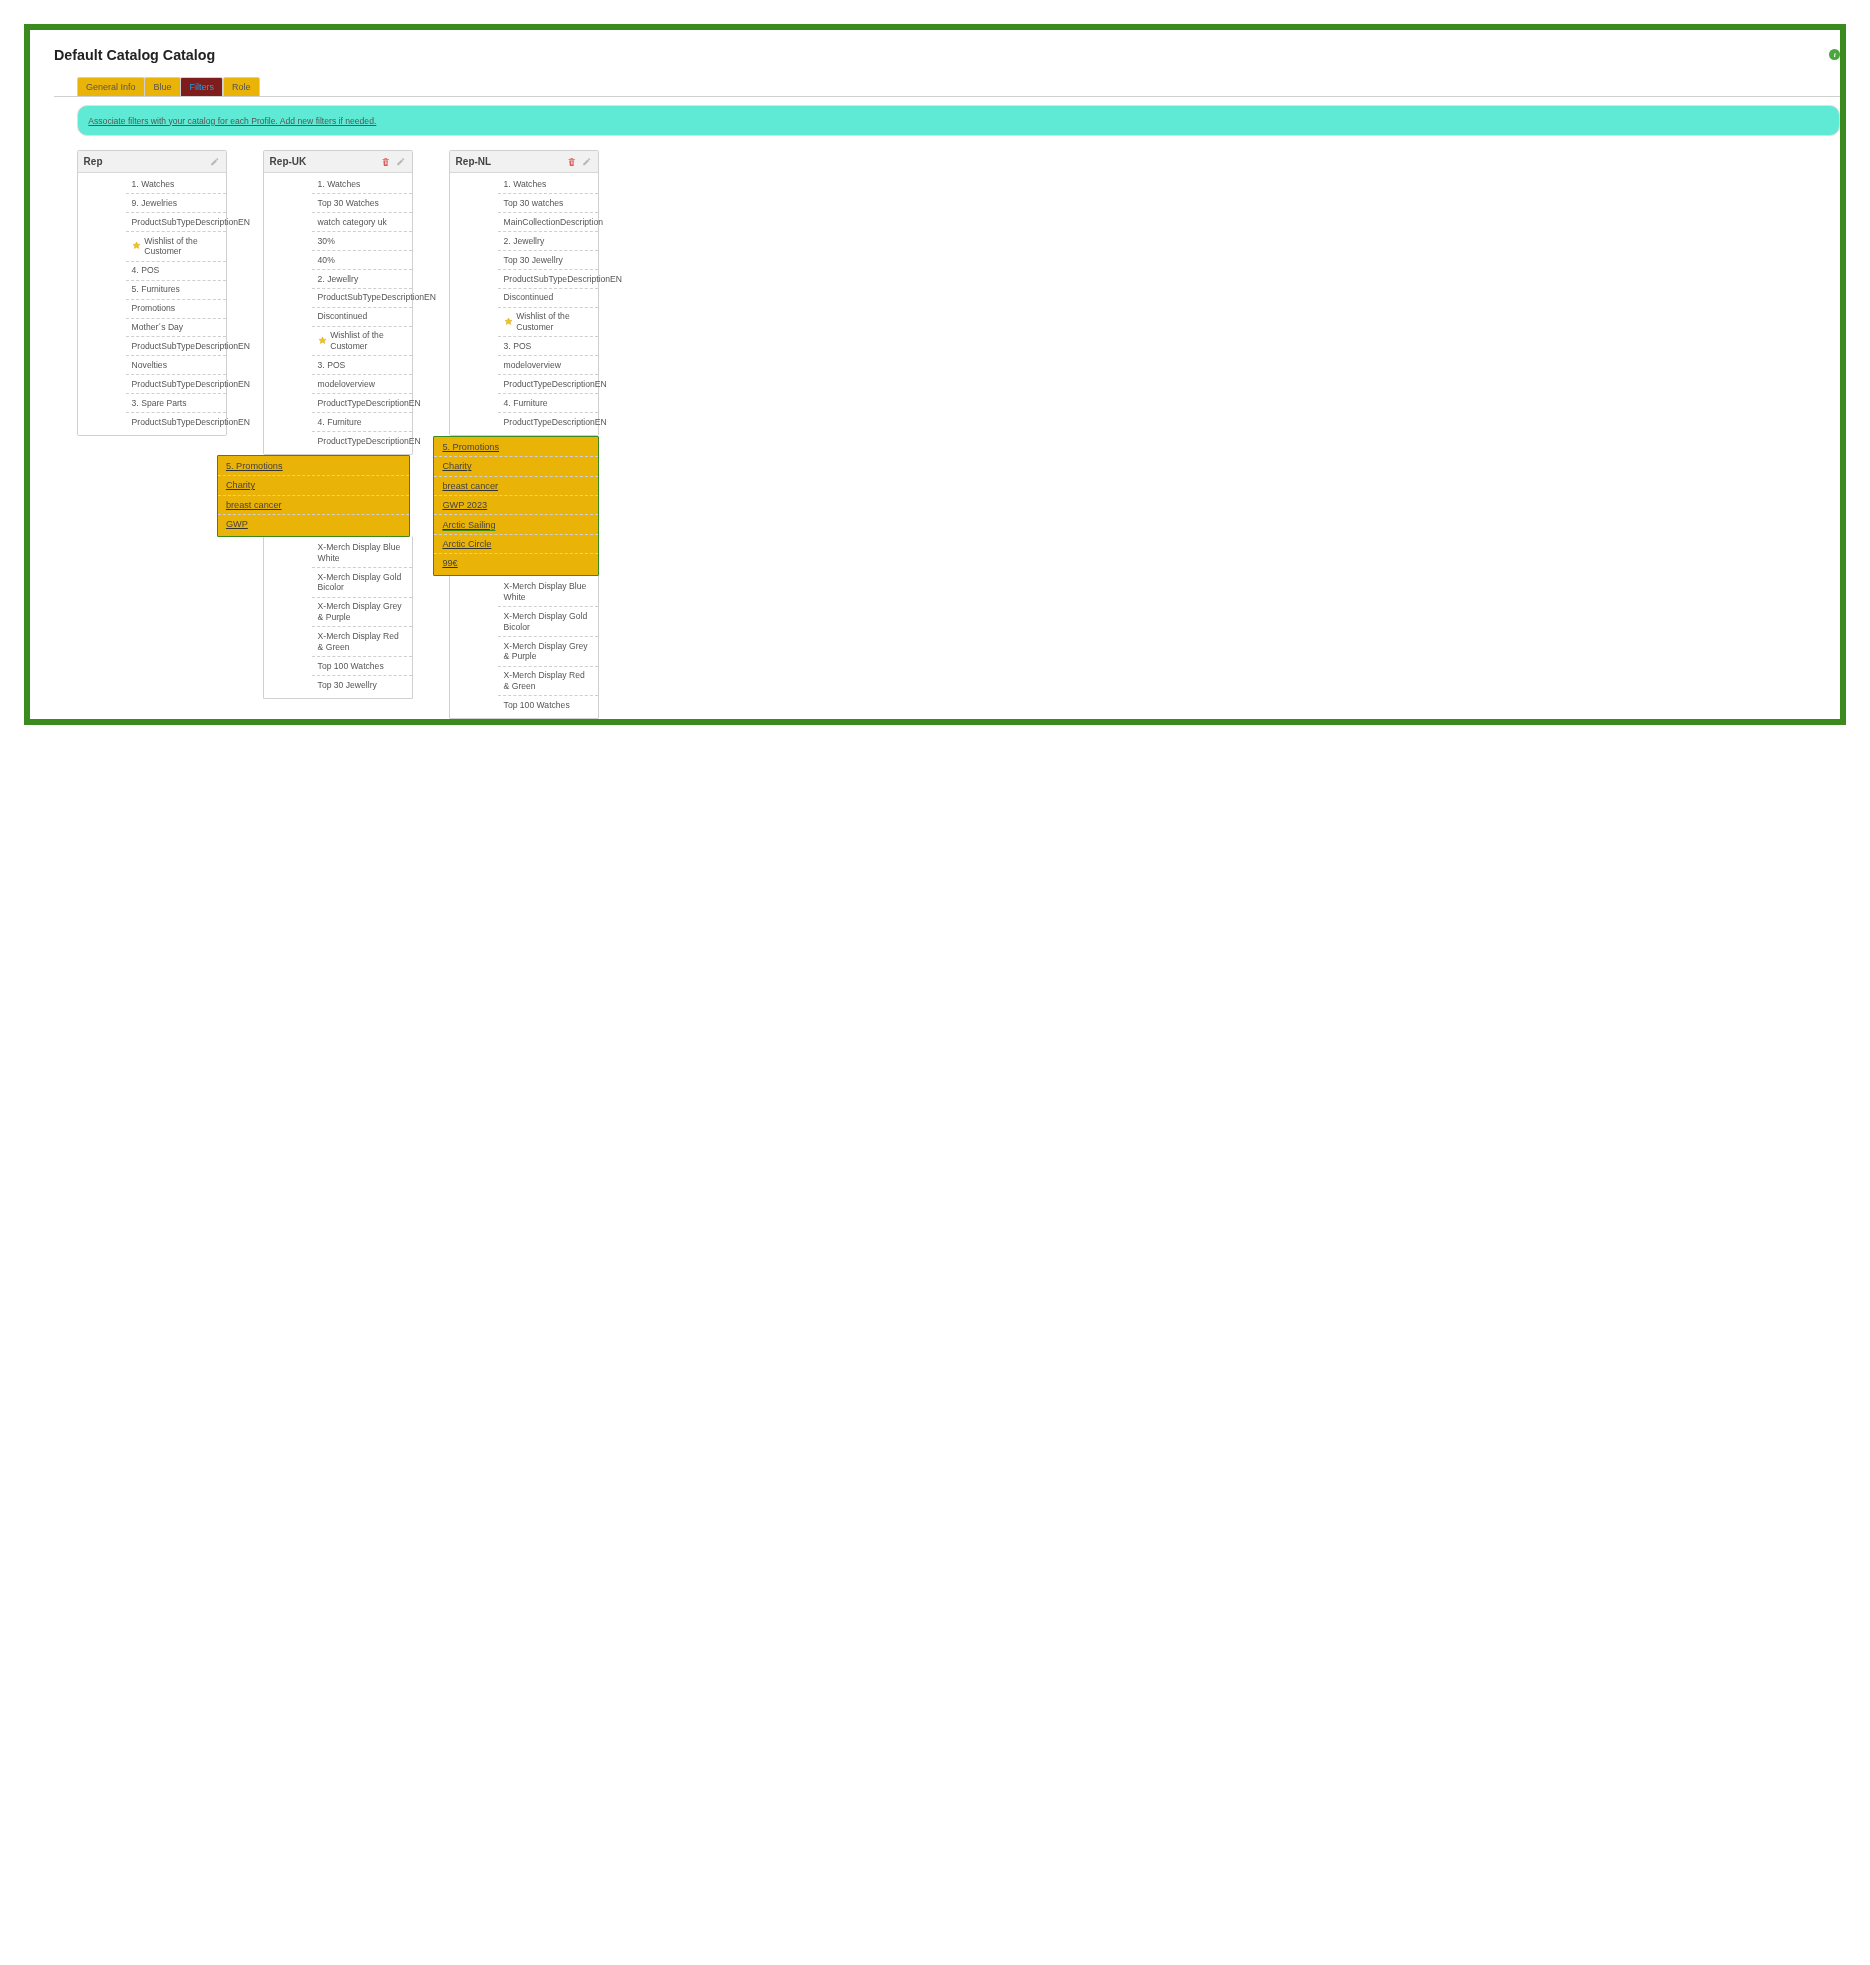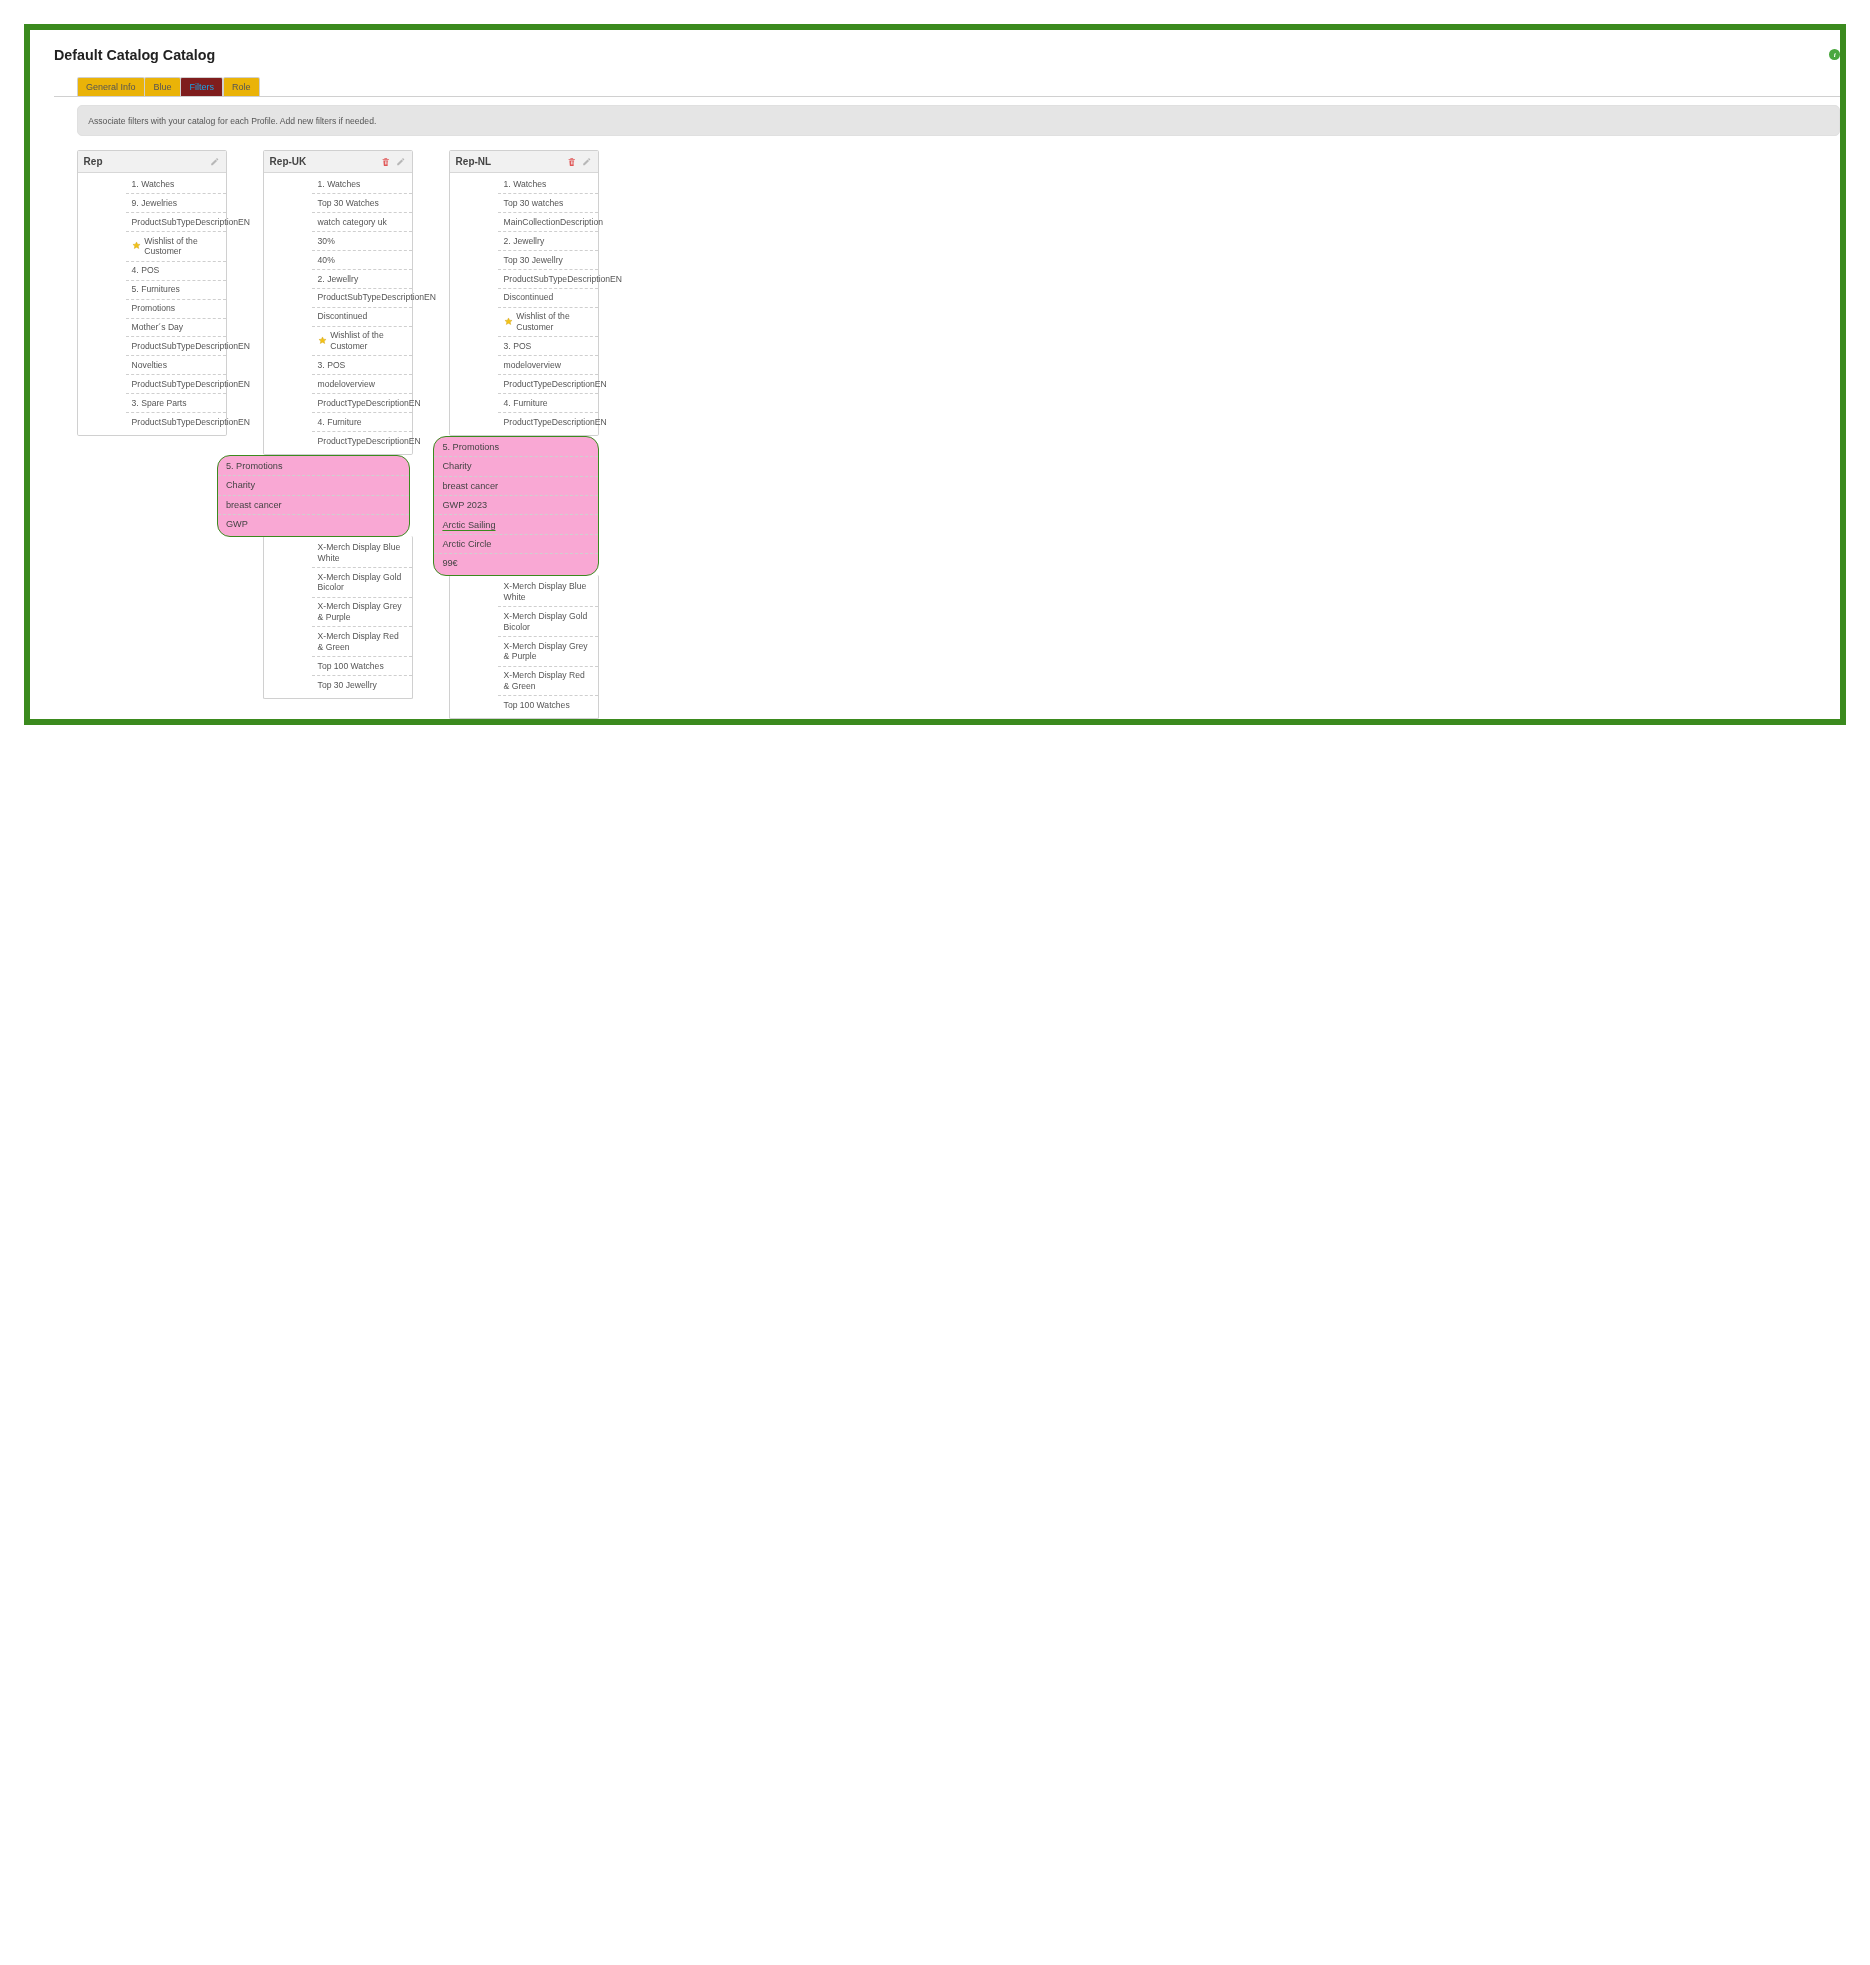--- a/index.html
+++ b/index.html
@@ -67,25 +67,26 @@
 }
 .tab-underline{
   border-top:0.6px solid #d0d0d0;
   margin-top:-0.6px;
 }
 
 
 .helper-box{
   margin:8.3px 0 14.3px 22.6px;
   border:0.6px solid #e0e0e0;
-  border-radius:5px;
+  border-radius:10px;
   padding:9.5px 10.7px;
   color:#555;
   font-size:8.6px;
-  background:#e5e5e5;
+  background:#5eead4;
+  text-decoration:underline;
 }
 
 
 .columns{
   display:flex;
   gap:36px;
   align-items:flex-start;
   padding-left:22.6px;
   padding-bottom:0;
 }
@@ -143,24 +144,25 @@
 
 
 .col-wrap{
   position:relative;
 }
 .highlight-group{
   position:relative;
   margin-left:-43px;   
   width:186px;
   border:0.9px solid #3b8a1e;
-  border-radius:13px;
-  background:#f9a8d4;
+  border-radius:1px;
+  background:#eab308;
   z-index:5;
   padding:1.2px 0 2.4px 0;
+  text-decoration:underline;
 }
 .highlight-group .hrow{
   padding:4.2px 8.3px;
   color:#444;
   font-size:9.2px;
   border-bottom:0.6px dashed #cfcfcf;
 }
 .highlight-group .hrow:last-child{border-bottom:none;}
 .underline{
   text-decoration: underline;

